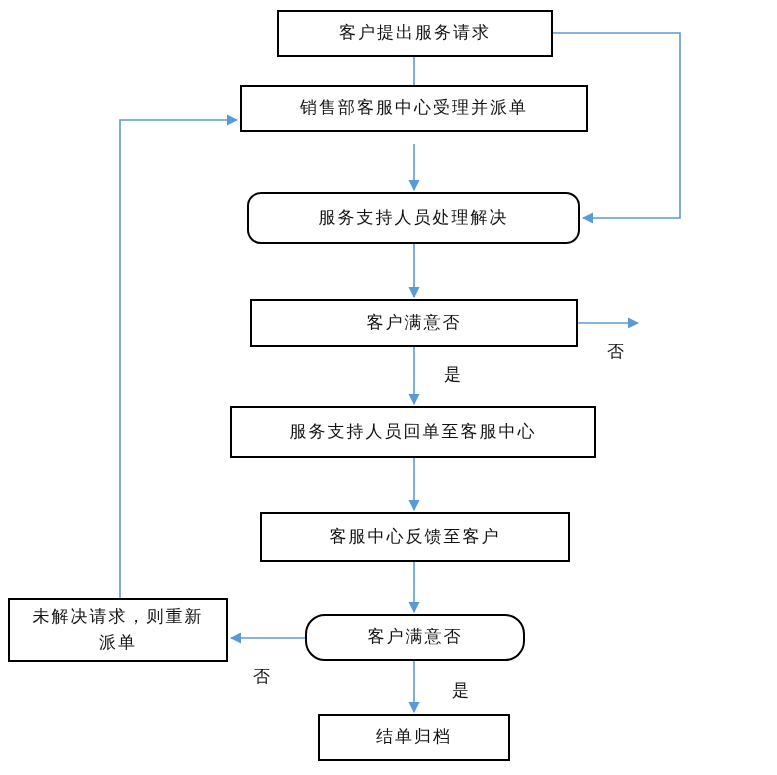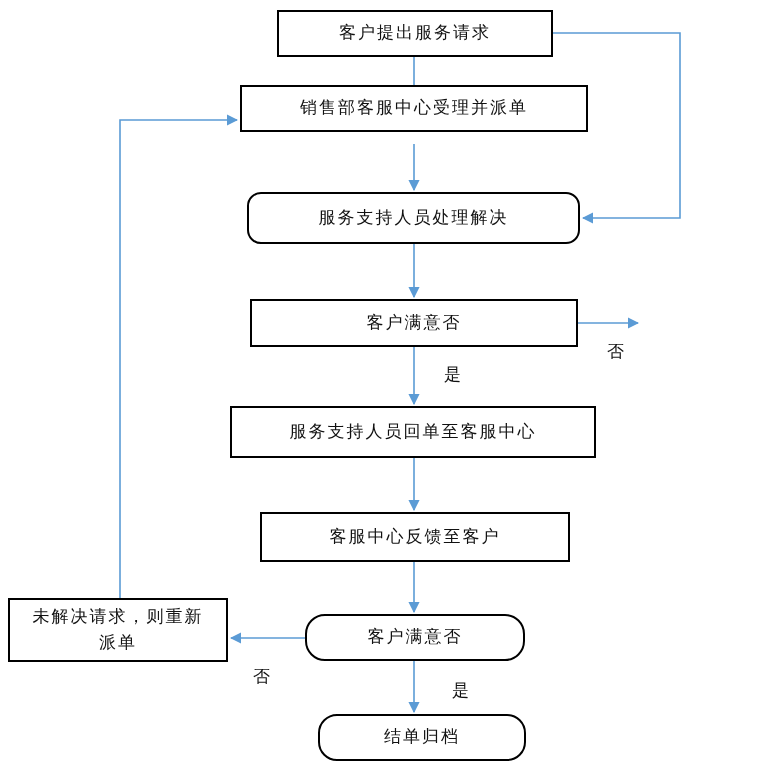--- a/index.html
+++ b/index.html
@@ -104,21 +104,21 @@
 
   <div class="node" style="left:8px; top:598px; width:220px; height:64px;">
     <span class="label">未解决请求，则重新
 派单</span>
   </div>
 
   <div class="node" style="left:305px; top:614px; width:220px; height:47px;border-radius:20px;">
     <span class="label">客户满意否</span>
   </div>
 
-  <div class="node" style="left:318px; top:714px; width:208px; height:47px;border-radius:19px;">
+  <div class="node" style="left:318px; top:714px; width:192px; height:47px;">
     <span class="label">结单归档</span>
   </div>
 
   <span class="edge-label" style="left:444px; top:363px;">是</span>
 
   <span class="edge-label" style="left:607px; top:340px;">否</span>
 
   <span class="edge-label" style="left:253px; top:665px;">否</span>
 
   <span class="edge-label" style="left:452px; top:679px;">是</span>

